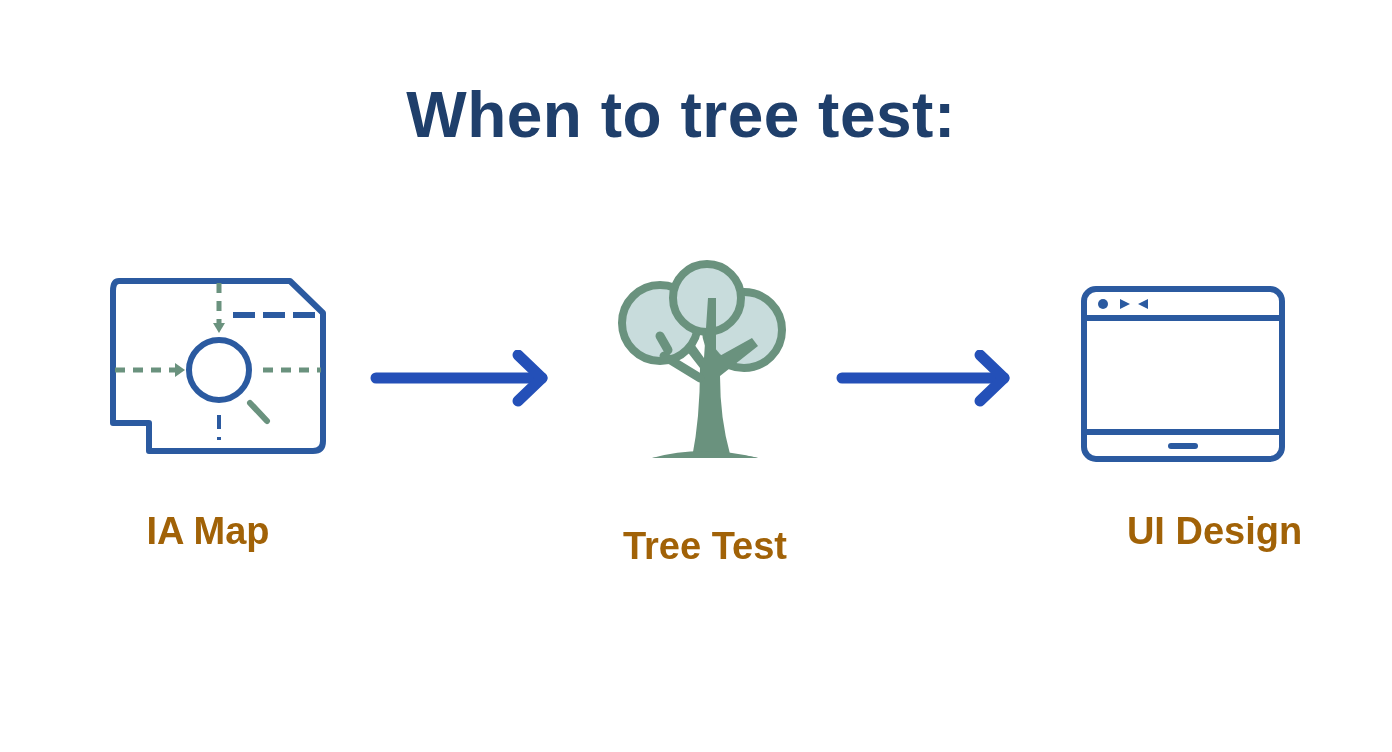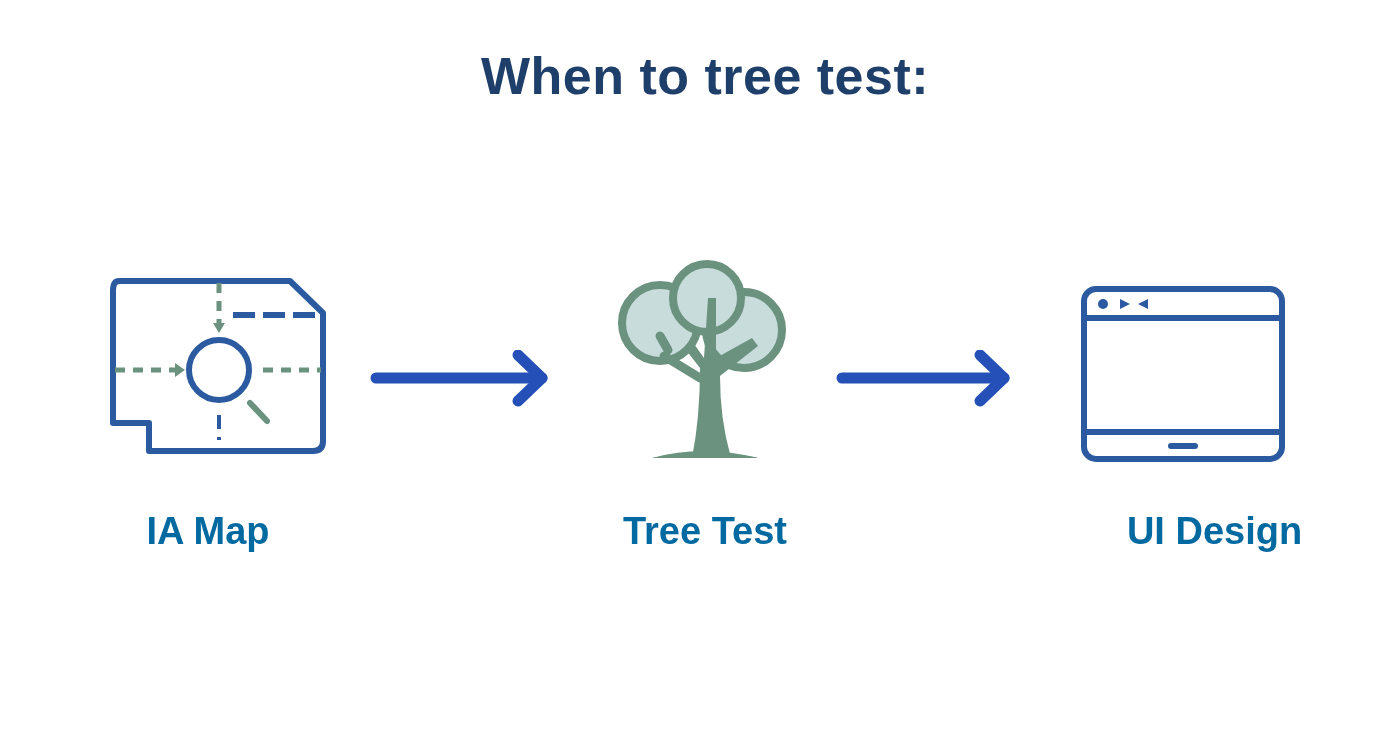--- a/index.html
+++ b/index.html
@@ -1,26 +1,26 @@
 <!DOCTYPE html>
 <html><head>
 <meta charset="utf-8">
 <style>
   html, body { margin:0; padding:0; }
   body {
     width:1392px; height:752px; background:#ffffff; position:relative; overflow:hidden;
     font-family:"Liberation Sans", "DejaVu Sans", sans-serif;
   }
   .title {
-    position:absolute; left:0; top:46px; width:1362px; text-align:center;
-    font-size:52px; font-weight:700; color:#1f3f6b; letter-spacing:0.5px;padding-left:24px;
+    position:absolute; left:0; top:78px; width:1362px; text-align:center;
+    font-size:64px; font-weight:700; color:#1f3f6b; letter-spacing:0.5px;
   }
   .icon { position:absolute; }
   .label {
-    position:absolute; font-size:38px; font-weight:700; color:#0369a1; text-align:center;
+    position:absolute; font-size:38px; font-weight:700; color:#a16207; text-align:center;
   }
 </style>
 </head>
 <body>
 
 <div class="title">When to tree test:</div>
 
 <svg class="icon" style="left:105px;top:275px" width="230" height="185" viewBox="0 0 230 185">
   <path d="M14 6 H185 L218 38 V166 Q218 176 208 176 H44 V148 H8 V16 Q8 6 14 6 Z" fill="none" stroke="#2b5aa0" stroke-width="6" stroke-linejoin="round"></path>
   <line x1="114" y1="8" x2="114" y2="52" stroke="#6a927e" stroke-width="5" stroke-dasharray="10 8"></line>
@@ -58,14 +58,14 @@
   <rect x="4" y="4" width="198" height="170" rx="12" fill="none" stroke="#2b5aa0" stroke-width="6"></rect>
   <line x1="4" y1="33" x2="202" y2="33" stroke="#2b5aa0" stroke-width="6"></line>
   <line x1="4" y1="147" x2="202" y2="147" stroke="#2b5aa0" stroke-width="6"></line>
   <circle cx="23" cy="19" r="5" fill="#2b5aa0"></circle>
   <path d="M40 14 L50 19 L40 24 Z" fill="#2b5aa0"></path>
   <path d="M68 14 L58 19 L68 24 Z" fill="#2b5aa0"></path>
   <rect x="88" y="158" width="30" height="6" rx="3" fill="#2b5aa0"></rect>
 </svg>
 
 <div class="label" style="left:108px;top:510px;width:200px">IA Map</div>
-<div class="label" style="left:590px;top:510px;width:230px">Tree Test</div>
+<div class="label" style="left:590px;top:525px;width:230px">Tree Test</div>
 <div class="label" style="left:1097px;top:510px;width:235px">UI Design</div>
 
 </body></html>

